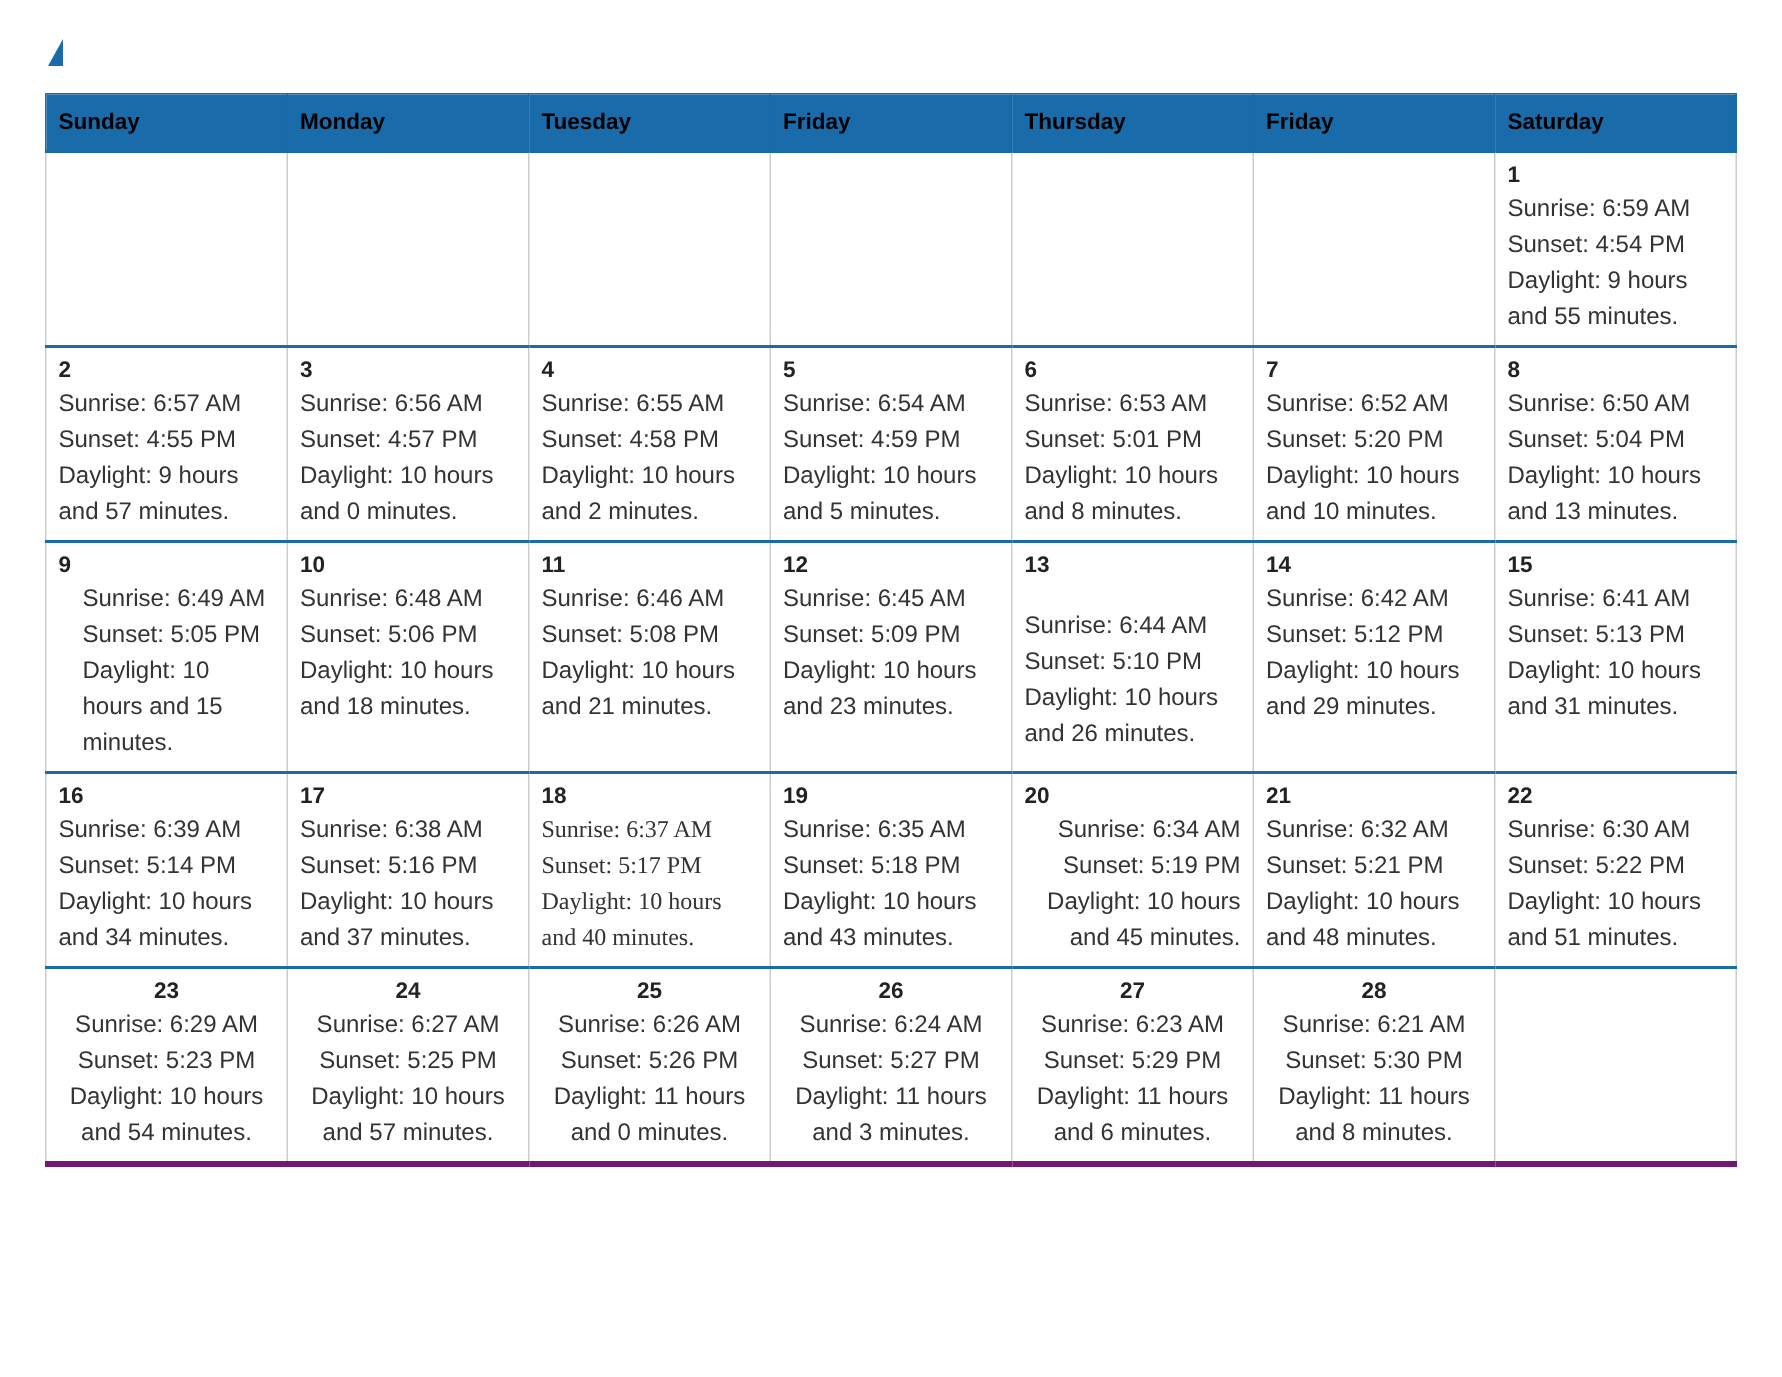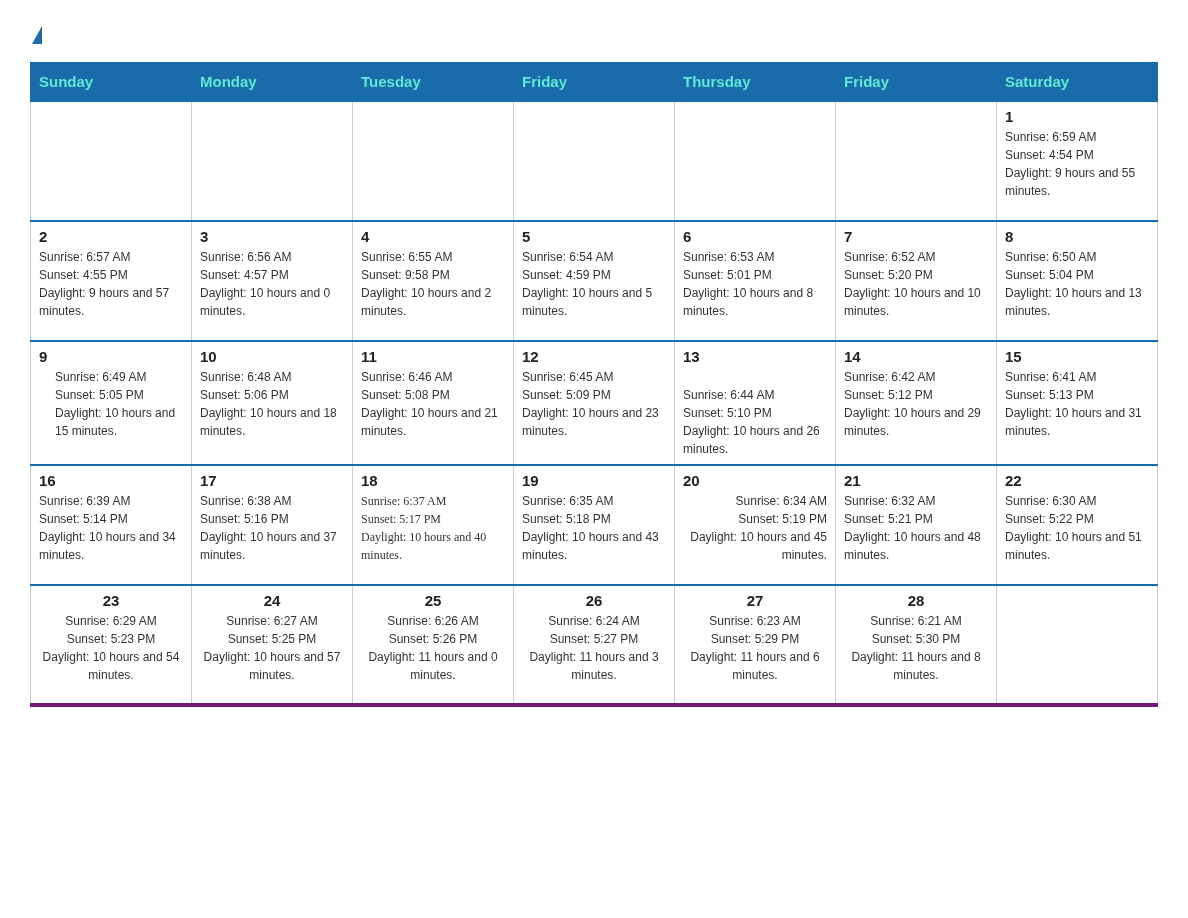--- a/index.html
+++ b/index.html
@@ -59,21 +59,21 @@
       color: #444;
       margin-top: 4px;
     }
     .calendar {
       width: 100%;
       border-collapse: collapse;
       border: 1px solid #ccc;
     }
     .calendar th {
       background-color: #1a6baa;
-      color: #5eead4;
+      color: #000000;
       font-size: 15px;
       font-weight: bold;
       padding: 10px 8px;
       text-align: left;
       border: 1px solid #1a6baa;
     }
     .calendar td {
       vertical-align: top;
       border: 1px solid #ccc;
       padding: 6px 8px;
@@ -88,21 +88,21 @@
       border-top: 2px solid #1a6baa;
     }
     .day-num {
       font-size: 15px;
       font-weight: bold;
       color: #222;
       display: block;
       margin-bottom: 3px;
     }
     .day-info {
-      font-size: 12px;
+      font-size: 16px;
       color: #333;
       line-height: 1.5;
     }
     .empty-cell {
       background: #f9f9f9;
     }
     .last-row td {
       border-bottom: 4px solid #701a75;
       text-align: center;
     }
@@ -160,21 +160,21 @@
         </td>
         <td>
           <span class="day-num">3</span>
           <div class="day-info" style="white-space: pre-line;">Sunrise: 6:56 AM
 Sunset: 4:57 PM
 Daylight: 10 hours and 0 minutes.</div>
         </td>
         <td>
           <span class="day-num">4</span>
           <div class="day-info" style="white-space: pre-line;">Sunrise: 6:55 AM
-Sunset: 9:58 PM
+Sunset: 4:58 PM
 Daylight: 10 hours and 2 minutes.</div>
         </td>
         <td>
           <span class="day-num">5</span>
           <div class="day-info" style="white-space: pre-line;">Sunrise: 6:54 AM
 Sunset: 4:59 PM
 Daylight: 10 hours and 5 minutes.</div>
         </td>
         <td>
           <span class="day-num">6</span>

